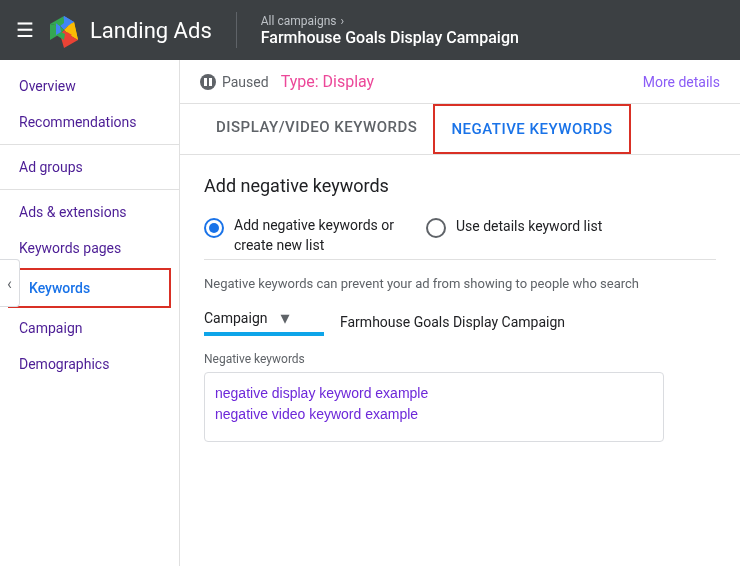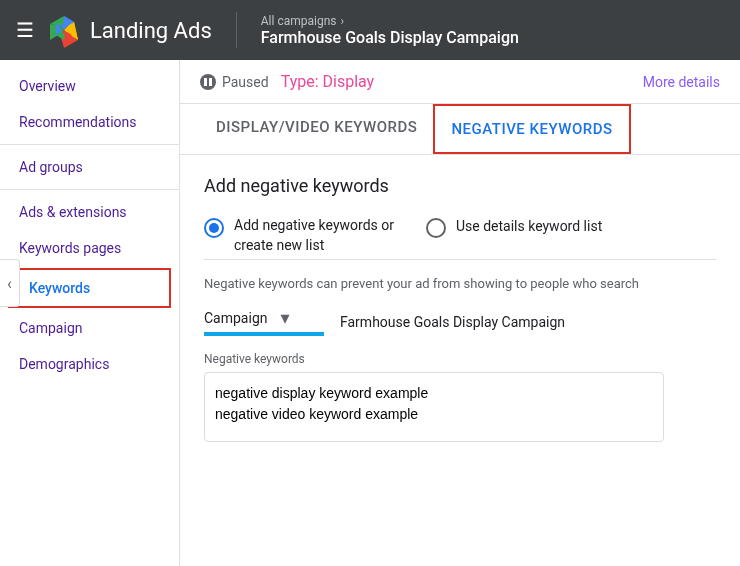--- a/index.html
+++ b/index.html
@@ -284,21 +284,21 @@
       color: #5f6368;
       margin-bottom: 6px;
     }
     .neg-keywords-textarea {
       width: 460px;
       height: 70px;
       border: 1px solid #dadce0;
       border-radius: 4px;
       padding: 10px;
       font-size: 14px;
-      color: #000000;
+      color: #6d28d9;
       resize: none;
       font-family: Arial, sans-serif;
       line-height: 1.5;
     }
 
     
     .collapse-btn {
       position: fixed;
       left: 0;
       top: 50%;

